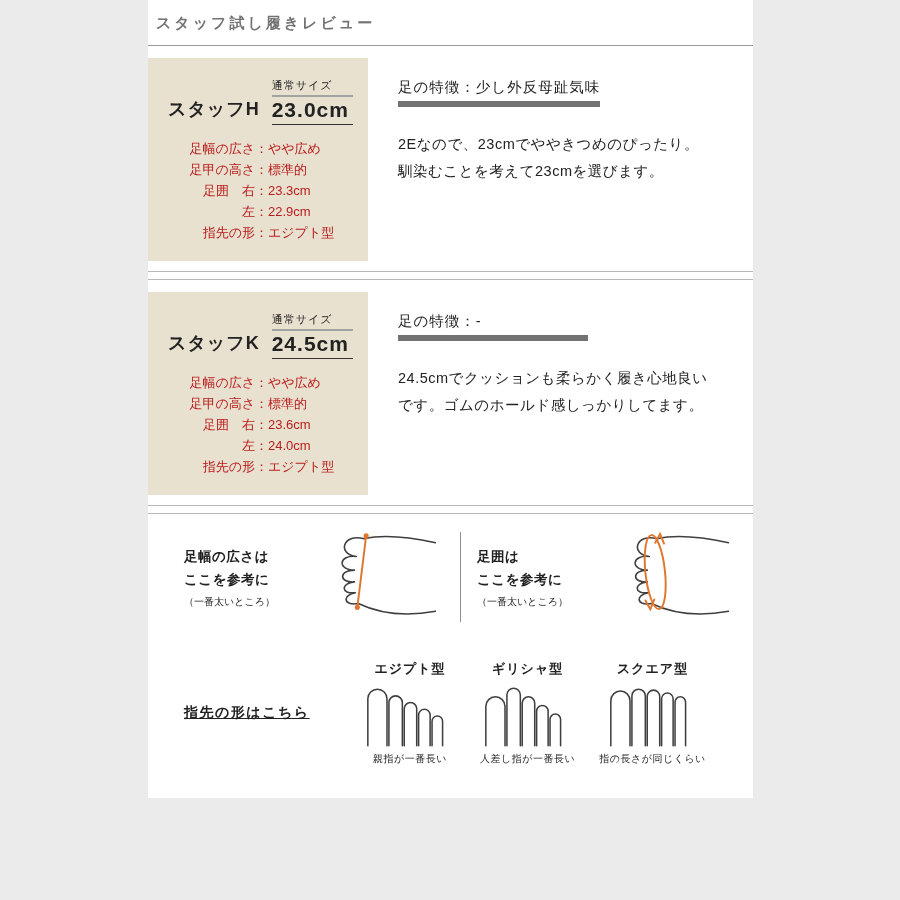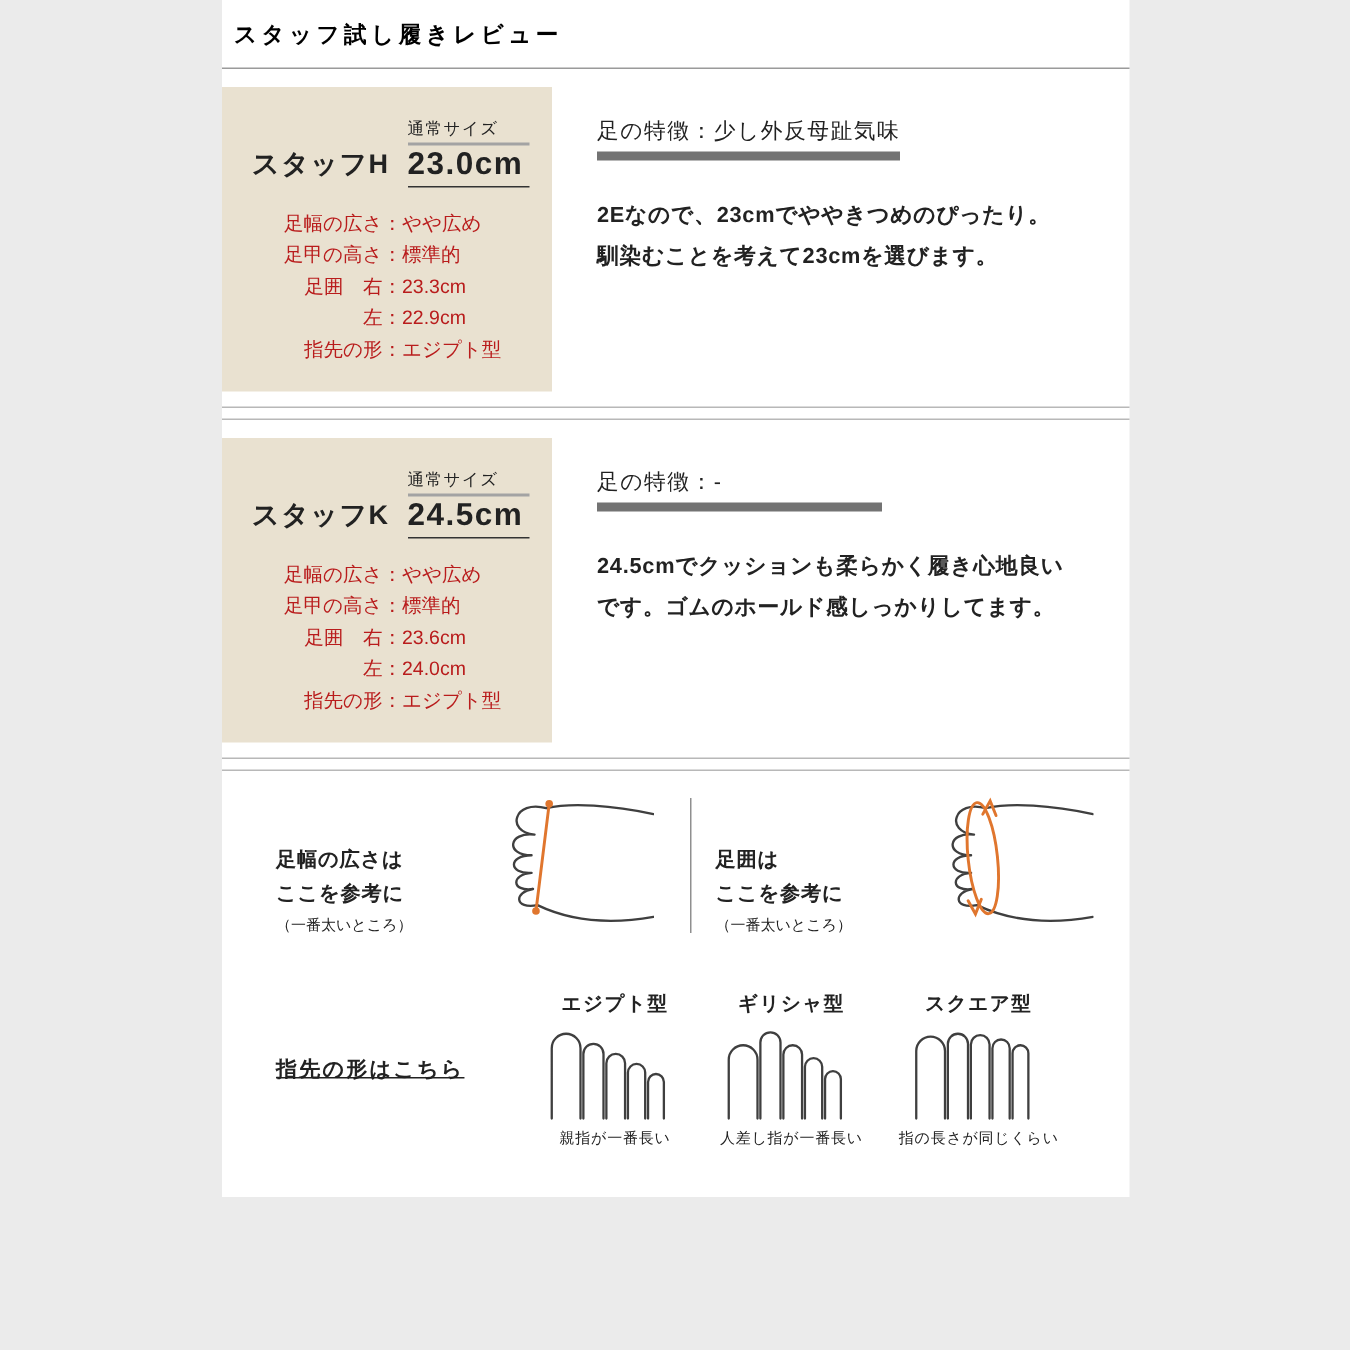--- a/index.html
+++ b/index.html
@@ -1,41 +1,41 @@
 <!DOCTYPE html>
 <html lang="ja"><head>
 <meta charset="utf-8">
 <style>
   * { margin:0; padding:0; box-sizing:border-box; }
   body { font-family:"Liberation Sans","DejaVu Sans",sans-serif; color:#222; }
   .page { width:900px; height:900px; background:#ebebeb; overflow:hidden; }
   .content { width:605px; margin-left:148px; background:#fff; padding-bottom:2px; }
 
   .header { padding:14px 10px 12px 8px; border-bottom:1px solid #9a9a9a; }
-  .header h1 { font-size:15px; font-weight:700; letter-spacing:3px; color:#000000; }
+  .header h1 { font-size:15px; font-weight:700; letter-spacing:3px; color:#737373; }
 
   .review { display:flex; margin-top:12px; }
   .card { width:220px; background:#e9e1d0; padding:20px 12px 18px 20px; }
   .card-top { display:flex; align-items:flex-end; gap:12px; }
   .staff-name { font-size:18px; font-weight:700; letter-spacing:1px; padding-bottom:4px; white-space:nowrap; }
   .size-label { font-size:11px; letter-spacing:1px; border-bottom:2px solid #a3a3a3; padding:0 4px 2px 0; }
   .size-value { font-size:21px; font-weight:700; letter-spacing:1px; border-bottom:1px solid #333; padding:1px 4px 2px 0;text-align:center; }
   .specs { margin-top:13px; display:grid; grid-template-columns:100px auto; font-size:13px; line-height:1.62; color:#b91c1c; }
   .spec-label { text-align:right; white-space:pre; }
   .spec-value { text-align:left; }
 
   .review-right { flex:1; padding:20px 0 0 30px; }
   .feature { font-size:14.5px; letter-spacing:1px; }
   .feature-line { display:inline-block; border-bottom:6px solid #737373; padding-bottom:4px; min-width:190px; }
-  .comment { margin-top:24px; font-size:14.5px; line-height:1.85; white-space:pre-line; letter-spacing:0.5px;font-weight:bold; }
+  .comment { margin-top:24px; font-size:14.5px; line-height:1.85; white-space:pre-line; letter-spacing:0.5px; }
 
   .rule-double { margin-top:10px; height:9px; border-top:1px solid #b8b8b8; border-bottom:1px solid #b8b8b8; }
 
   .guide { display:flex; align-items:stretch; padding:16px 0 10px; }
-  .guide-half { flex:1; display:flex; align-items:flex-end; }
+  .guide-half { flex:1; display:flex; align-items:center; }
   .guide-half.left  { padding-left:36px; }
   .guide-half.right { padding-left:16px; }
   .guide-divider { width:1px; background:#8f8f8f; margin:2px 0; }
   .guide-text { width:120px; }
   .guide-title { font-size:13.5px; font-weight:700; line-height:1.7; white-space:pre-line; letter-spacing:0.5px; }
   .guide-note { font-size:10px; margin-top:3px; }
   .foot-fig { margin-left:4px; }
 
   .toes { display:flex; align-items:center; padding:26px 0 30px 36px; }
   .toes-title { width:150px; font-size:14px; font-weight:700; letter-spacing:1.5px;text-decoration:underline; }

